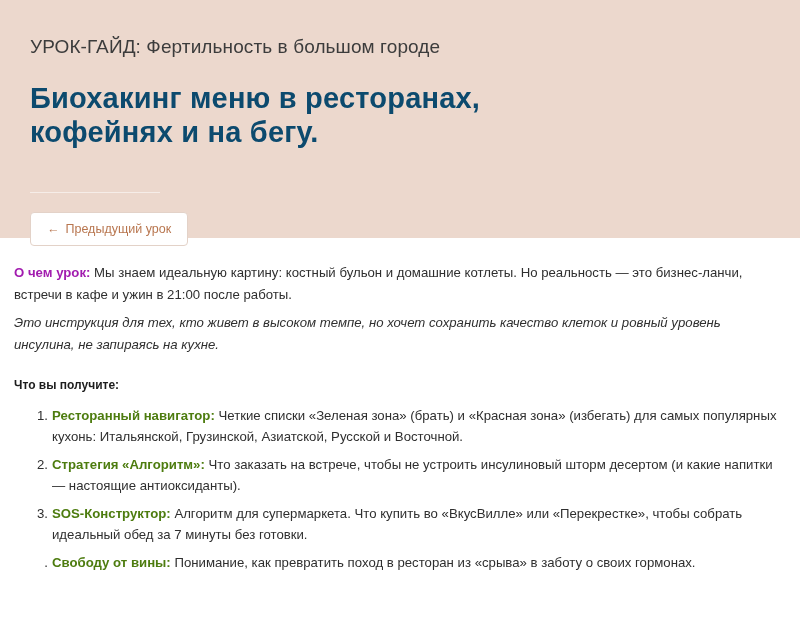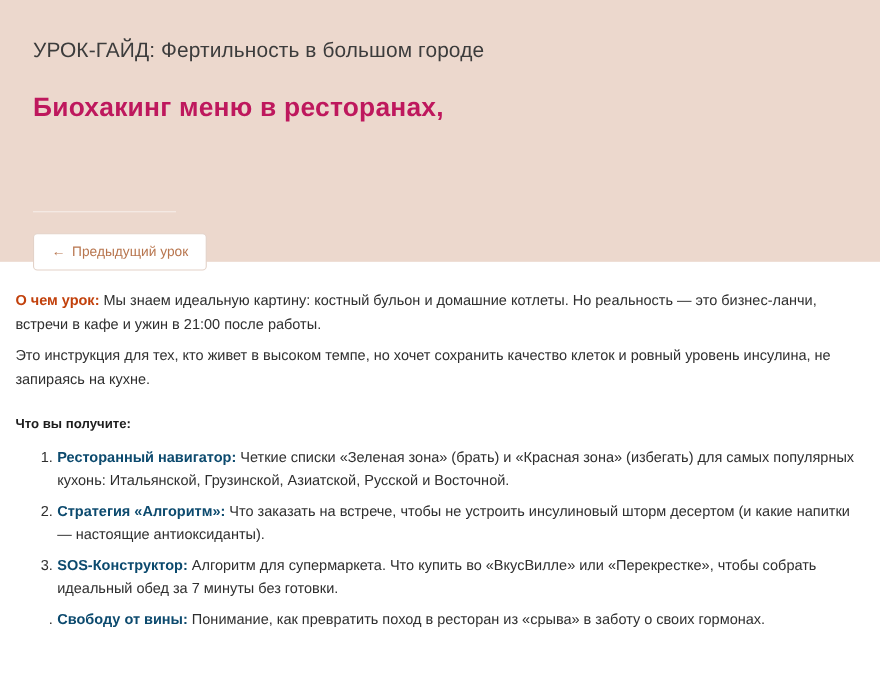--- a/index.html
+++ b/index.html
@@ -26,24 +26,24 @@
   .hero-kicker {
     font-size: 19px;
     line-height: 25px;
     color: #3c3c3c;
     font-weight: 400;
     max-width: 470px;
     margin: 0 0 22px 0;
     letter-spacing: 0.1px;
   }
   .hero-title {
-    font-size: 24px;
+    font-size: 29px;
     line-height: 34px;
     font-weight: bold;
-    color: #be185d;
+    color: #0c4a6e;
     margin: 0;
     max-width: 560px;
     letter-spacing: 0.2px;
   }
   .hero-title .line2 {
     display: block;
   }
   .hero-divider {
     position: absolute;
     left: 30px;
@@ -79,24 +79,25 @@
     padding: 24px 16px 0 14px;
     font-size: 13.2px;
     line-height: 21.5px;
     color: #2f2f2f;
   }
   .content p {
     margin: 0 0 7px 0;
   }
   .content p.gap {
     margin-bottom: 14px;
+    font-style: italic;
   }
   .lead-label {
     font-weight: bold;
-    color: #c2410c;
+    color: #a21caf;
   }
   .section-head {
     font-weight: bold;
     font-size: 12px;
     color: #1d1d1d;
     margin: 20px 0 8px 0;
   }
   ol.benefits {
     margin: 0;
     padding-left: 38px;
@@ -109,30 +110,31 @@
     line-height: 21.5px;
   }
   ol.benefits li .num {
     position: absolute;
     left: -24px;
     width: 20px;
     text-align: right;
     color: #2f2f2f;
   }
   ol.benefits li b {
-    color: #0c4a6e;
+    color: #4d7c0f;
   }
 </style>
 </head>
 <body>
 
 <div class="hero">
   <div class="hero-kicker">УРОК-ГАЙД: Фертильность в большом городе</div>
   <div class="hero-title">
     <span>Биохакинг меню в ресторанах,</span>
+    <span class="line2">кофейнях и на бегу.</span>
   </div>
   <div class="hero-divider"></div>
   <button class="prev-btn">
     <span class="arrow">←</span>
     <span>Предыдущий урок</span>
   </button>
 </div>
 
 <div class="content">
   <p><span class="lead-label">О чем урок:</span><span> Мы знаем идеальную картину: костный бульон и домашние котлеты. Но реальность — это бизнес-ланчи, встречи в кафе и ужин в 21:00 после работы.</span></p>

